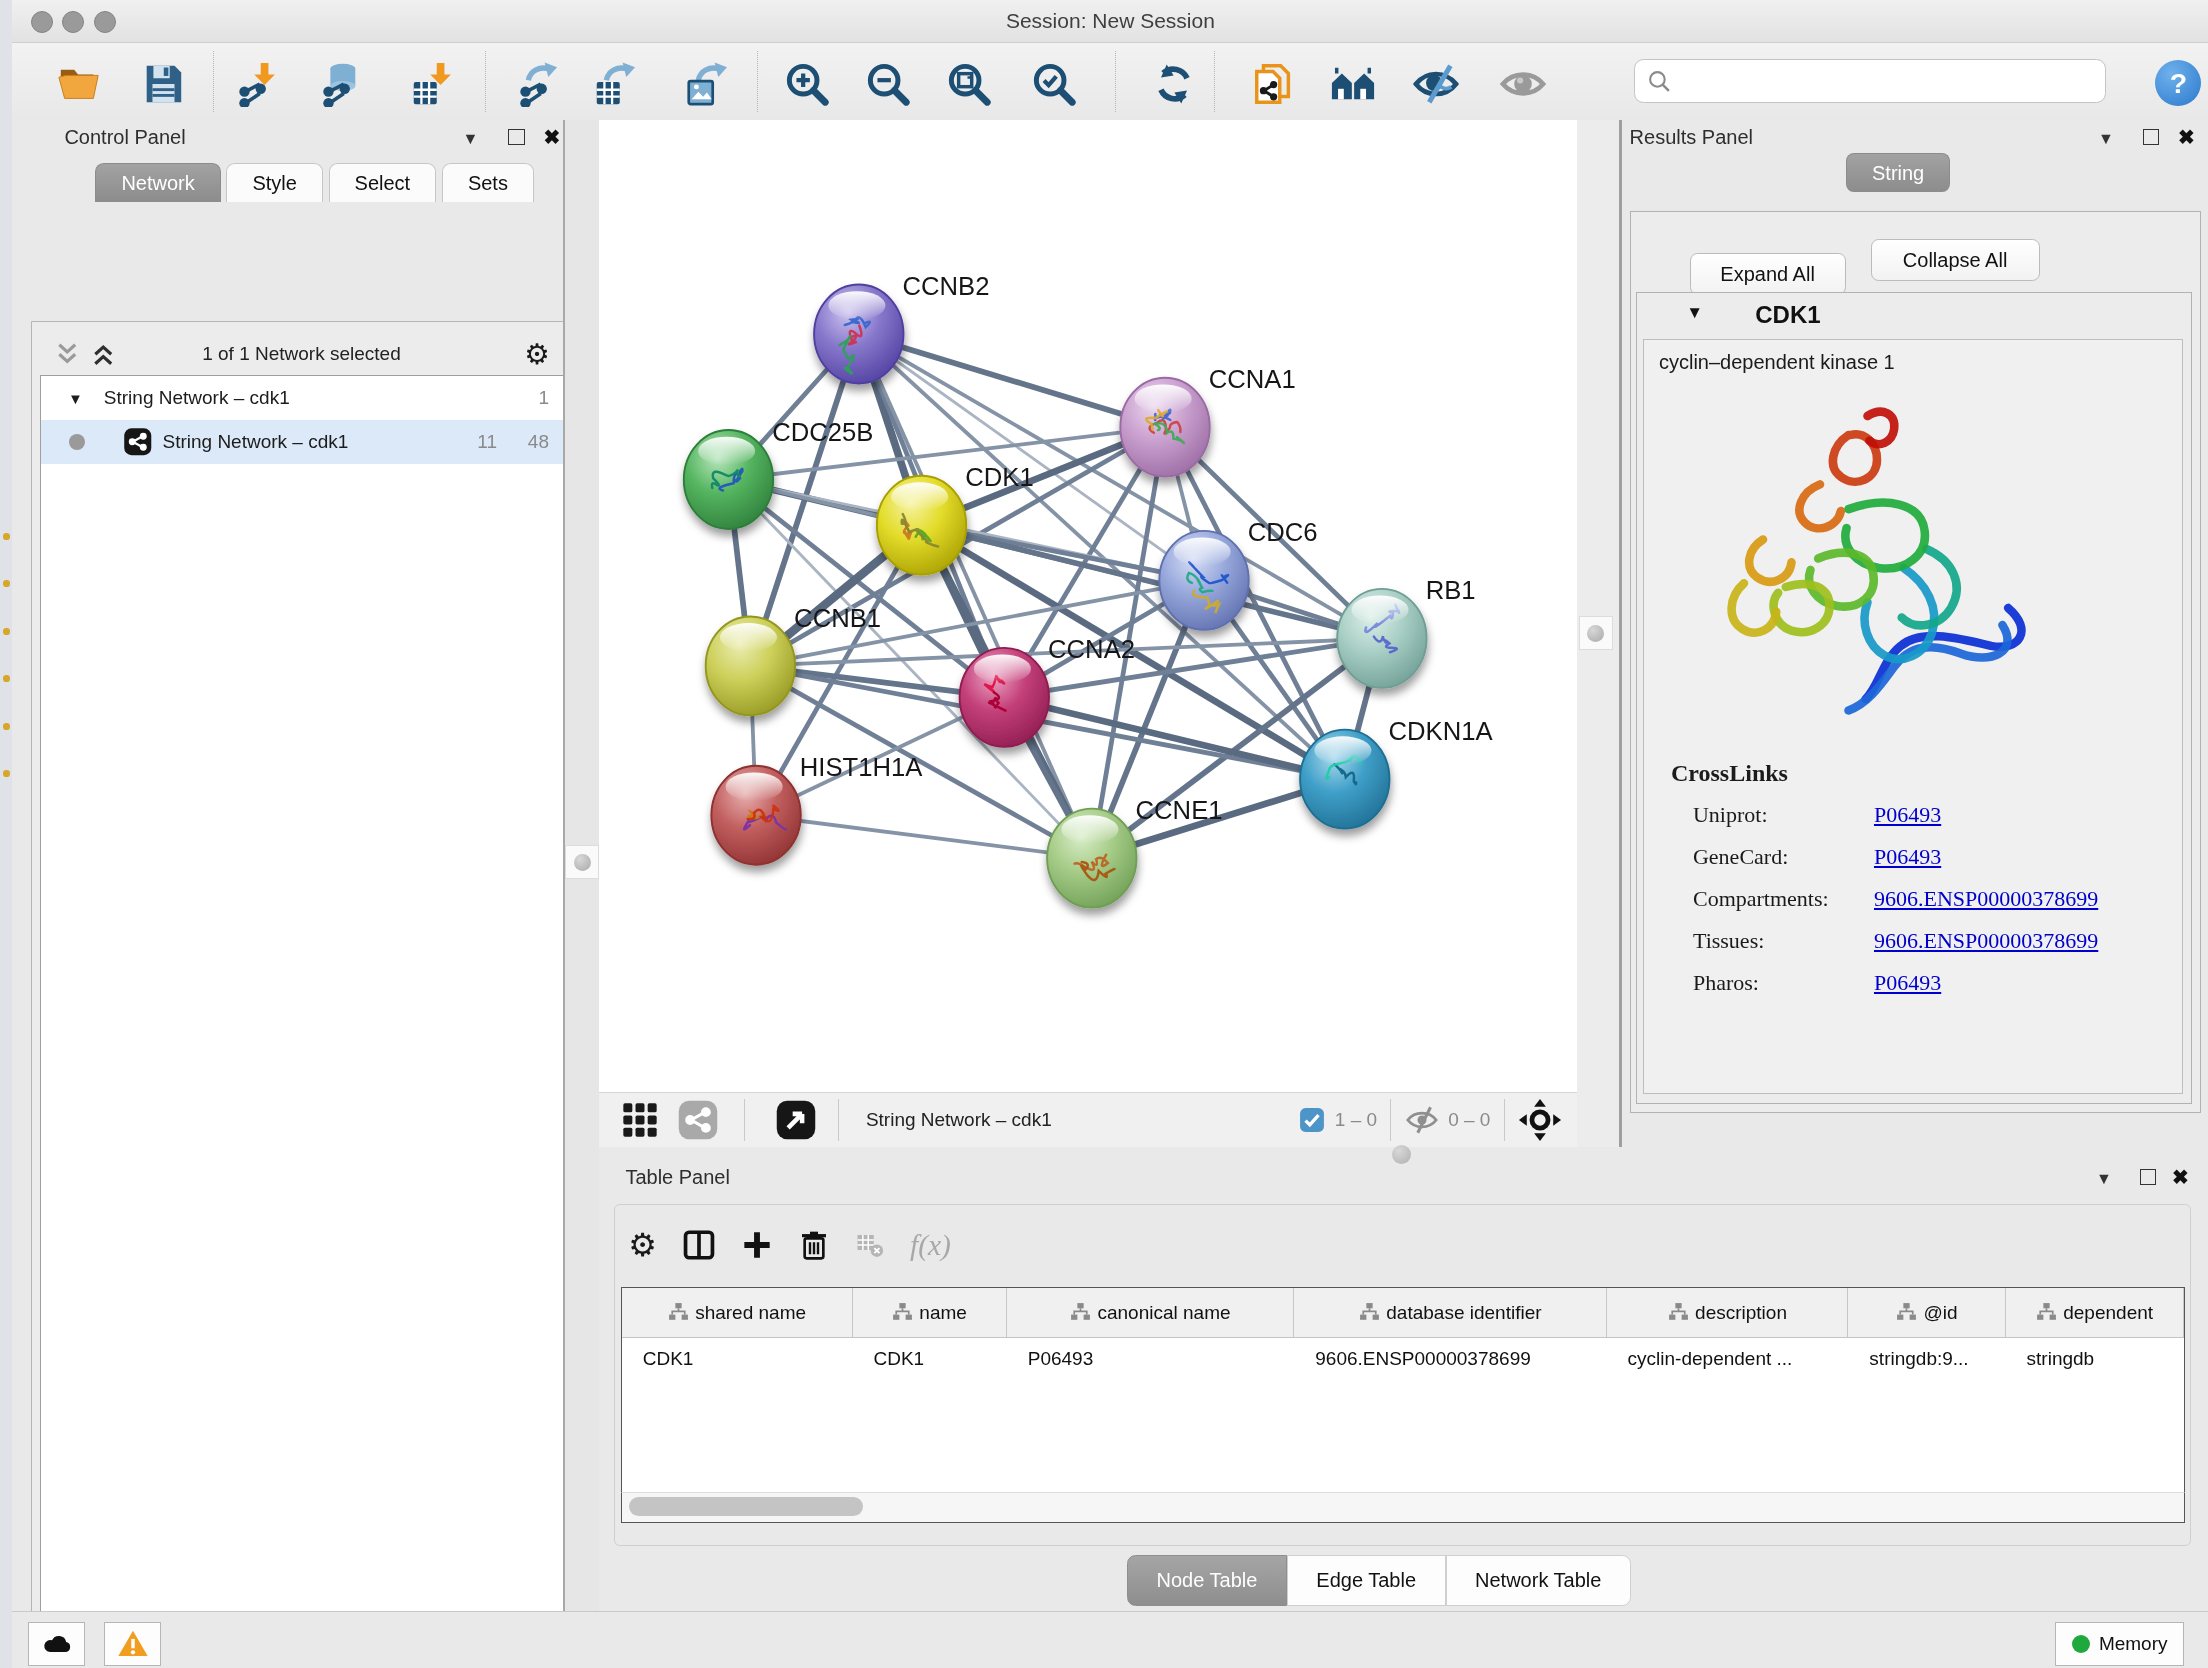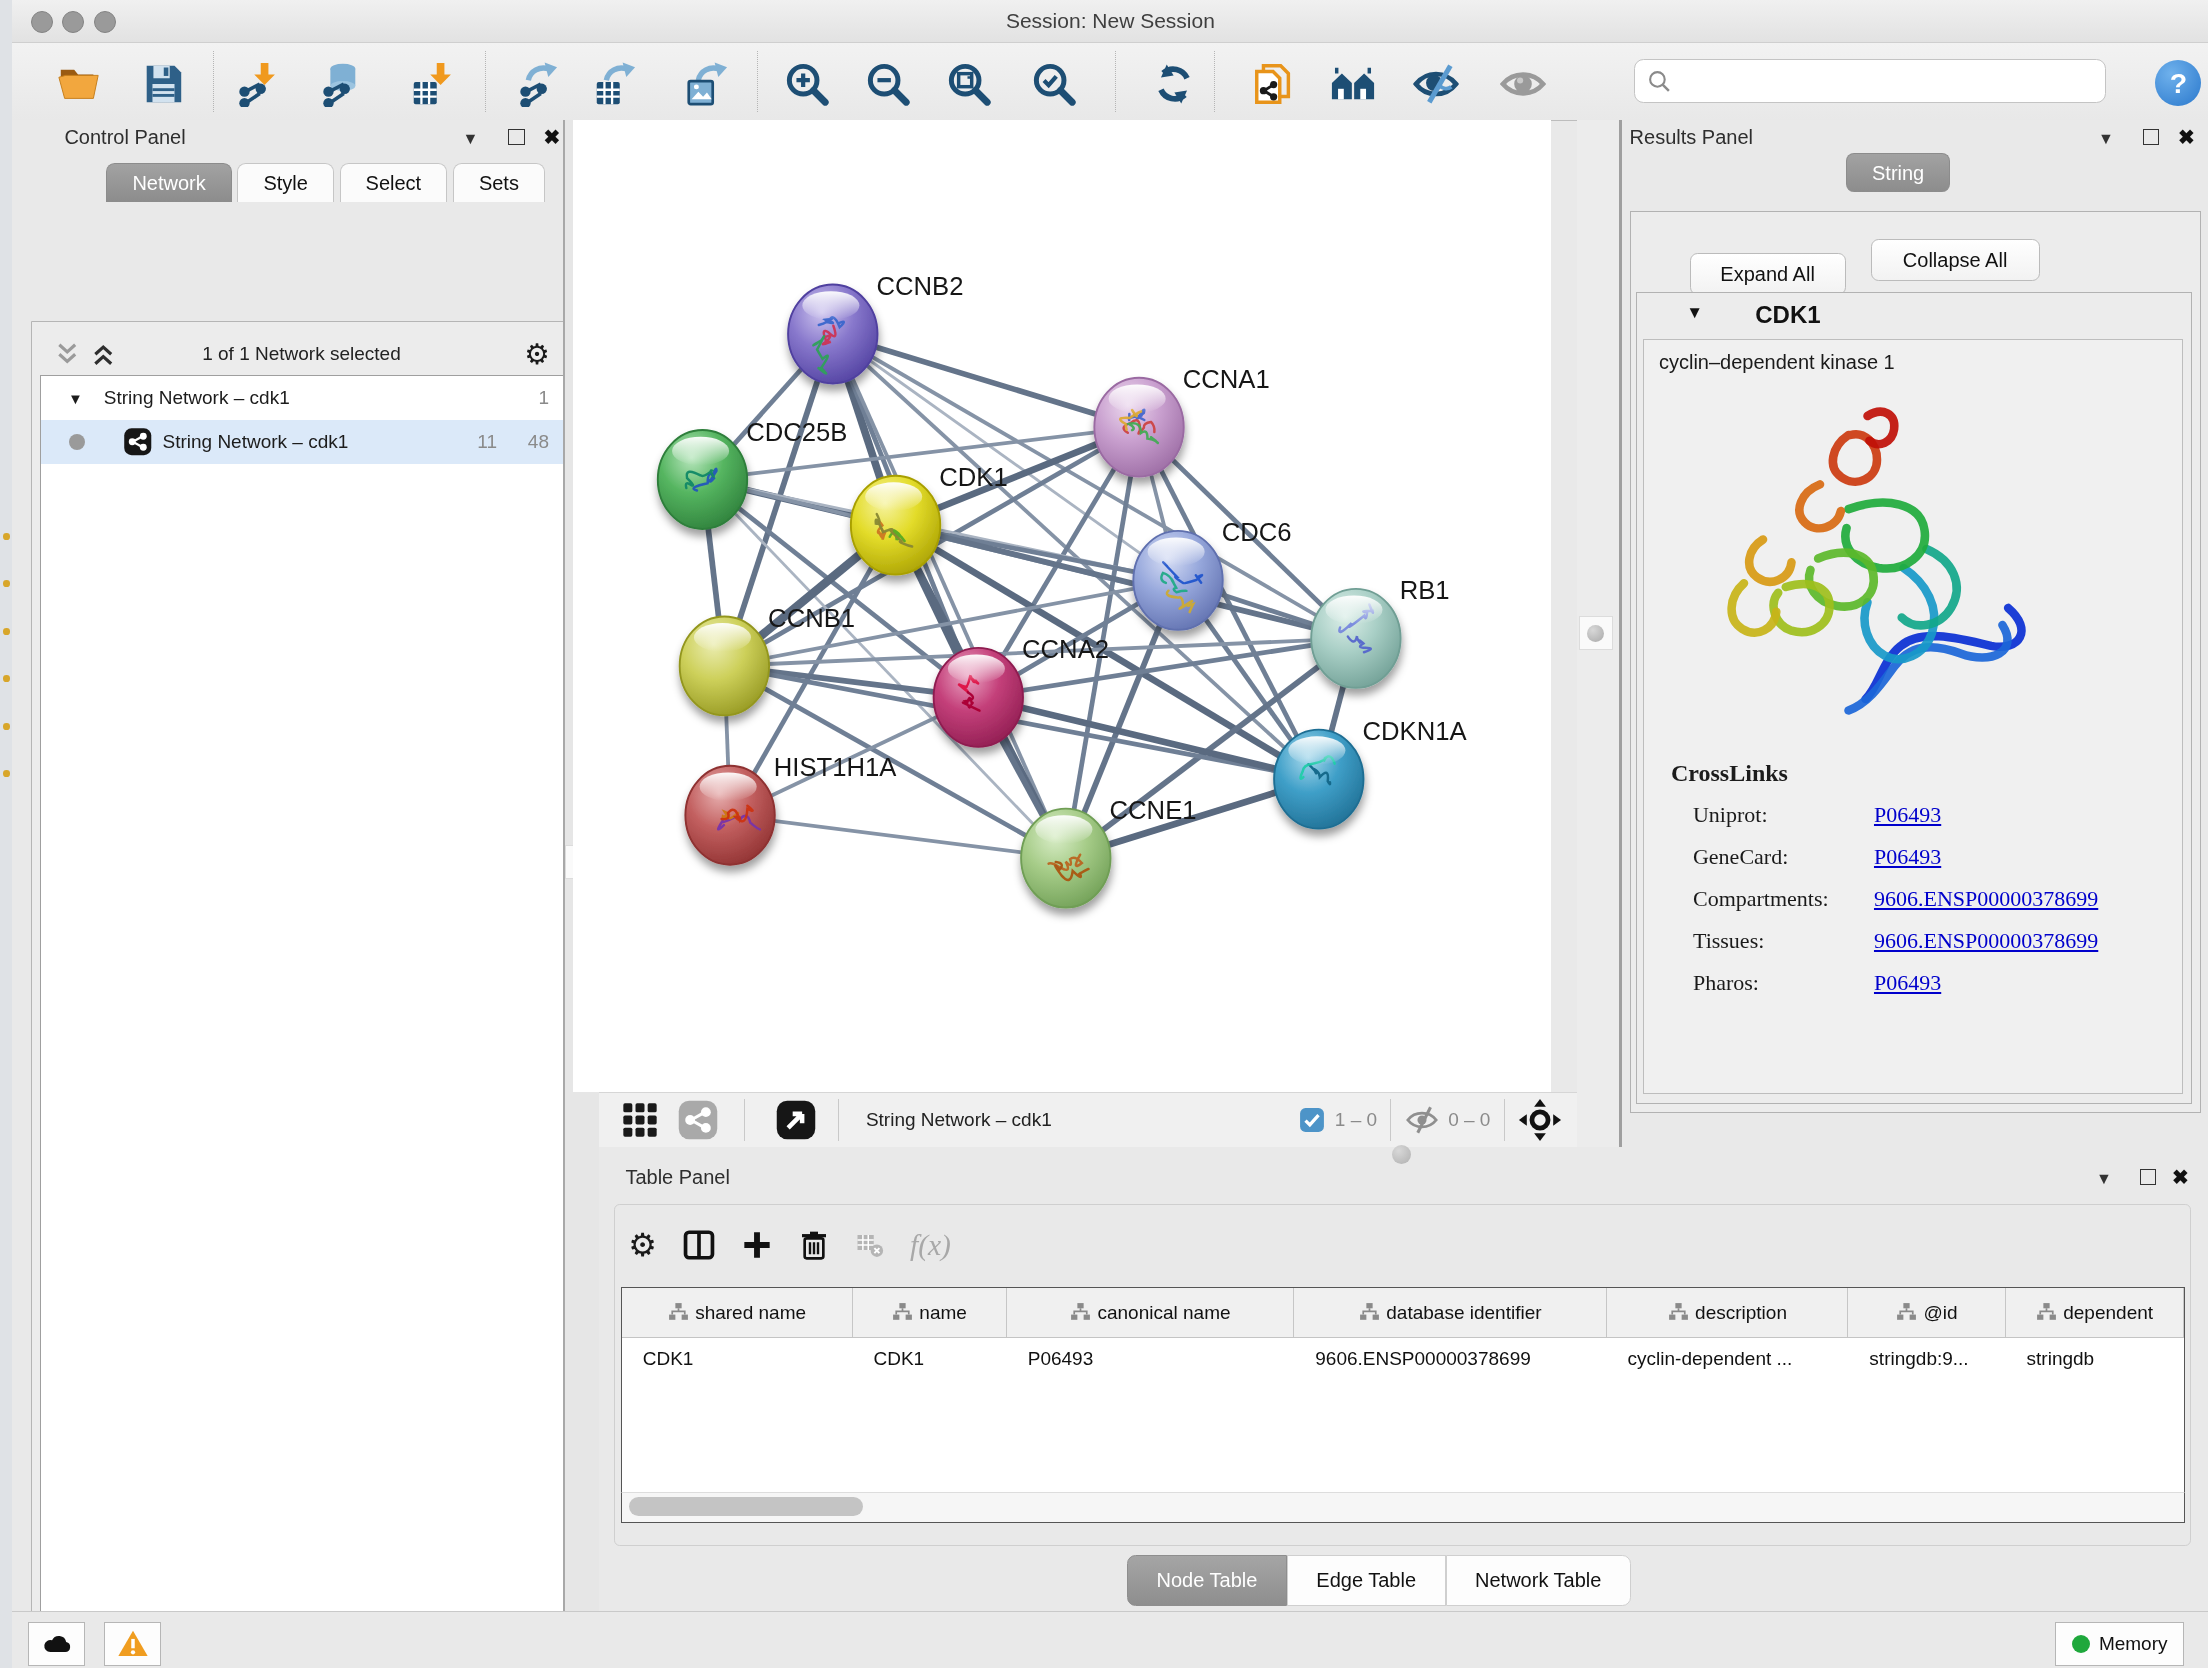--- a/index.html
+++ b/index.html
@@ -38,21 +38,21 @@
   .tab{height:38px;padding:0 25px;display:flex;align-items:center;justify-content:center;font-size:20px;border:1px solid #c6c6c6;border-bottom:none;border-radius:8.6px 8.6px 0 0;background:#fbfbfb;color:#111;}
   .tab.sel{background:linear-gradient(#a2a2a2,#8c8c8c);color:#fff;border-color:#8c8c8c;}
   #cp-box{left:19px;top:201px;width:538px;height:1370px;background:#ececec;border:1px solid #b5b5b5;border-radius:0 7.6px 7.6px 7.6px;}
   #cp-header-row{position:absolute;left:7.6px;top:13.3px;width:523px;height:38px;display:flex;align-items:center;}
   #cp-sel-label{position:absolute;left:0;width:100%;text-align:center;font-size:19px;color:#222;}
   #cp-tree{position:absolute;left:7.6px;top:53px;width:523px;height:1301px;background:#fff;border:1px solid #9f9f9f;}
   .tree-row{position:relative;height:44px;display:flex;align-items:center;font-size:19px;}
   .tree-row.sel{background:#dbe9f9;}
   .tree-count{position:absolute;color:#8a8a8a;}
   
-  #canvas{left:573px;top:120px;width:978px;height:972px;background:#fff;}
+  #canvas{left:599px;top:120px;width:978px;height:972px;background:#fff;}
   
   #right-gutter{left:1577px;top:120px;width:42px;height:1042px;background:#ececec;}
   #rg-darkline{left:1619px;top:120px;width:2.9px;height:1042px;background:#9f9f9f;border-right:1px solid #d8d8d8;}
   #results-panel{left:1622px;top:120px;width:587px;height:1042px;background:#e9e9e9;}
   #rp-box{position:absolute;left:7.6px;top:91px;width:569px;height:900px;border:1.9px solid #b2b2b2;background:#ececec;}
   .rp-btn{height:40px;border:1px solid #bbb;border-radius:7.6px;background:linear-gradient(#ffffff,#f2f2f2);font-size:20px;display:flex;align-items:center;justify-content:center;color:#111;}
   #cdk-box{position:absolute;left:5.7px;top:80px;width:554px;height:810px;border:1.9px solid #b2b2b2;background:#ececec;}
   #cdk-content{position:absolute;left:5.7px;top:46px;width:538px;height:753px;border:1px solid #bdbdbd;background:#f0f0f0;}
   .xl-row{display:flex;font-family:"Liberation Serif",serif;font-size:22px;margin-bottom:16px;}
   .xl-label{width:181px;color:#1a1a1a;}
@@ -275,21 +275,21 @@
     <div class="tb-sep" style="left: 745px;"></div>
     <div class="tb-sep" style="left: 1103px;"></div>
     <div class="tb-sep" style="left: 1202px;"></div>
   </div>
 
 <div class="abs" id="control-panel">
   <div style="position:absolute;left:52px;top:5.7px;" class="panel-title">Control Panel</div>
   <div style="position:absolute;left:450px;top:9.5px;" class="pc-min">▼</div>
   <div style="position:absolute;left:496px;top:8.6px;"><span class="pc-float"></span></div>
   <div style="position:absolute;left:531px;top:4.8px;" class="pc-close">✖</div>
-  <div class="tabs-row" id="cp-tabs" style="left:94px;top:43px;">
+  <div class="tabs-row" id="cp-tabs" style="left:83px;top:43px;">
       <div class="tab sel">Network</div>
       <div class="tab">Style</div>
       <div class="tab">Select</div>
       <div class="tab">Sets</div>
     </div>
   <div class="abs" id="cp-box">
     <div id="cp-header-row">
       <svg width="28.5" height="28.5" viewBox="0 0 18 18" style="margin-left:13.3px">
           <path d="M4 3l5 4.5L14 3M4 9l5 4.5L14 9" stroke="#9a9a9a" stroke-width="2" fill="none"></path>
         </svg>

